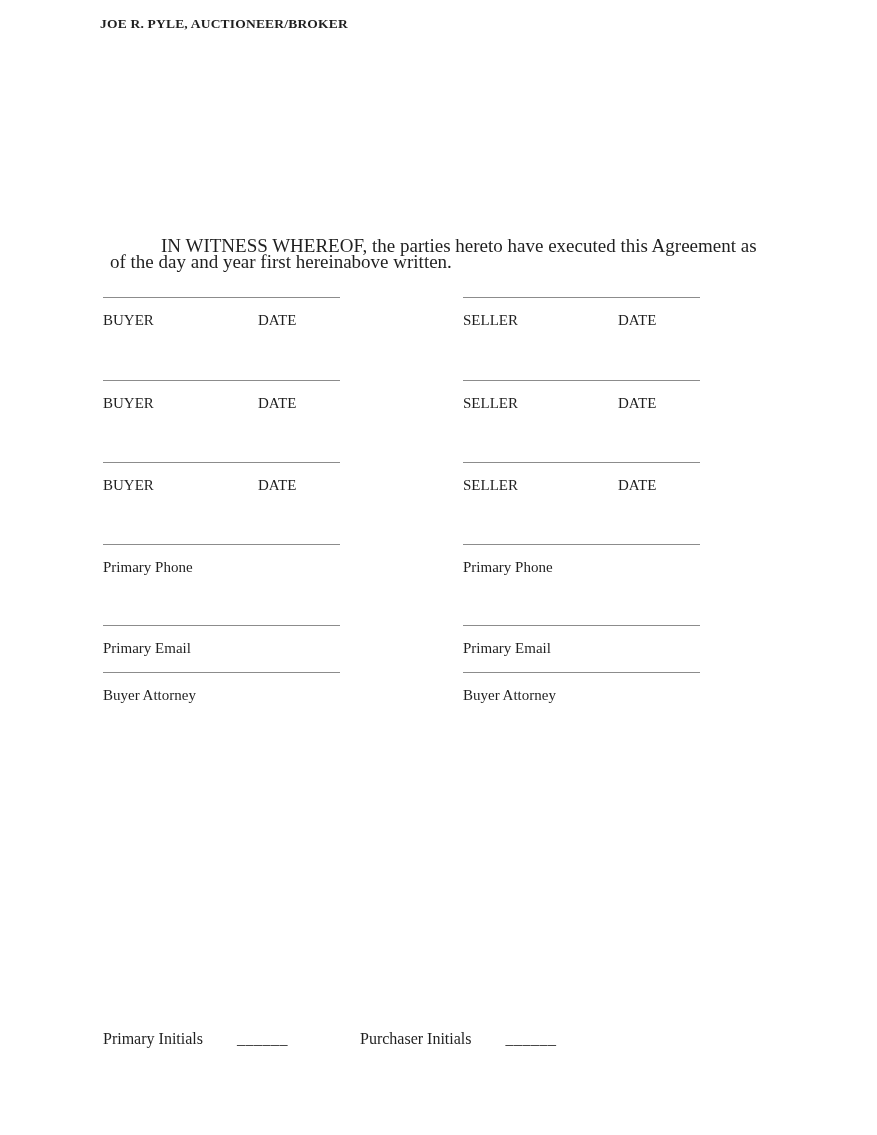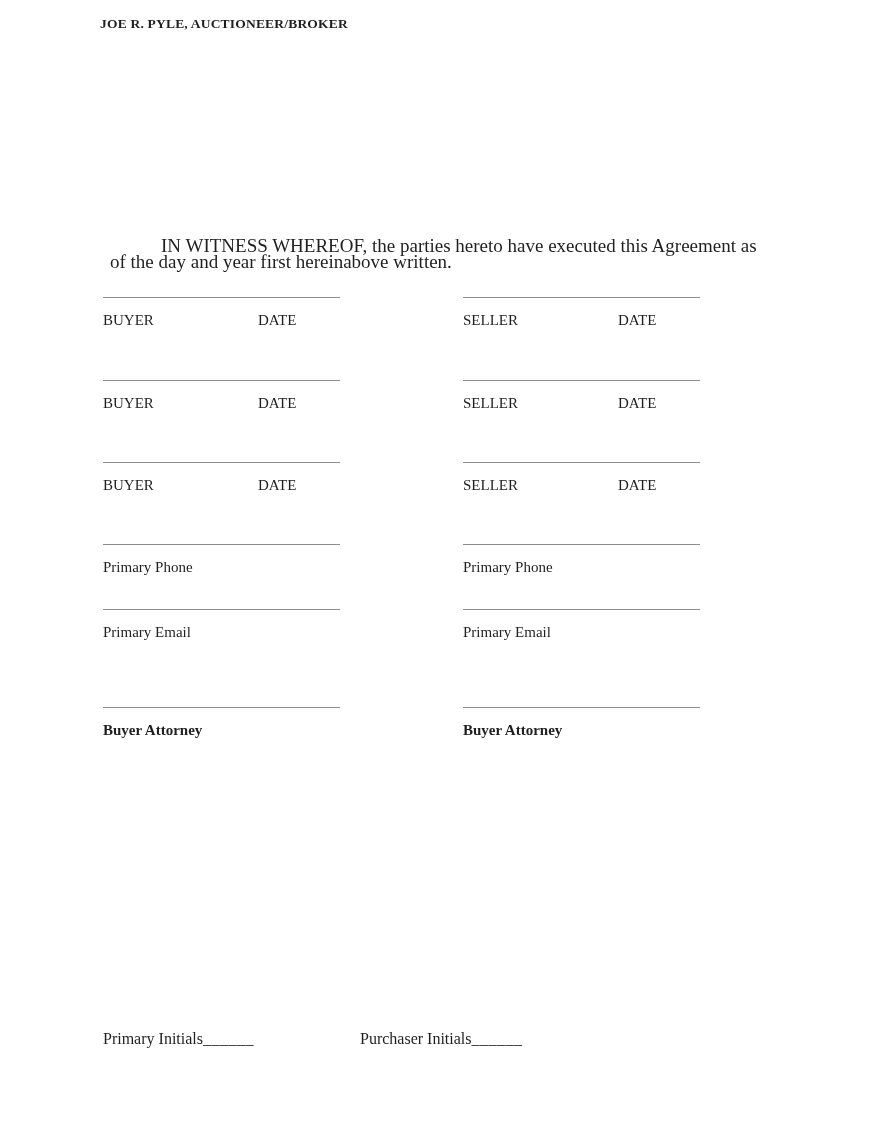--- a/index.html
+++ b/index.html
@@ -59,34 +59,34 @@
     line-height: 17px;
   }
   .labels .main {
     width: 155px;
     flex: 0 0 155px;
   }
   .r1 { top: 297px; }
   .r2 { top: 380px; }
   .r3 { top: 462px; }
   .r4 { top: 544px; }
-  .r5 { top: 609px; }
-  .r6 { top: 707px; font-weight: bold; }
+  .r5 { top: 625px; }
+  .r6 { top: 672px; }
   .footer-row {
     position: absolute;
     top: 1030px;
     left: 0;
     width: 877px;
     font-size: 16px;
     line-height: 18px;
   }
   .footer-item { position: absolute; top: 0; white-space: nowrap; }
   .footer-item.seller    { left: 103px; }
   .footer-item.purchaser { left: 360px; }
-  .blank { letter-spacing: 0.5px; }
+  .blank { letter-spacing: 0.5px; margin-left: 34px; }
 </style>
 </head>
 <body>
 
 <div class="page">
 
   <div class="doc-header">JOE R. PYLE, AUCTIONEER/BROKER</div>
 
   <p class="witness-par">IN WITNESS WHEREOF, the parties hereto have executed this Agreement as of the day and year first hereinabove written.</p>
 

